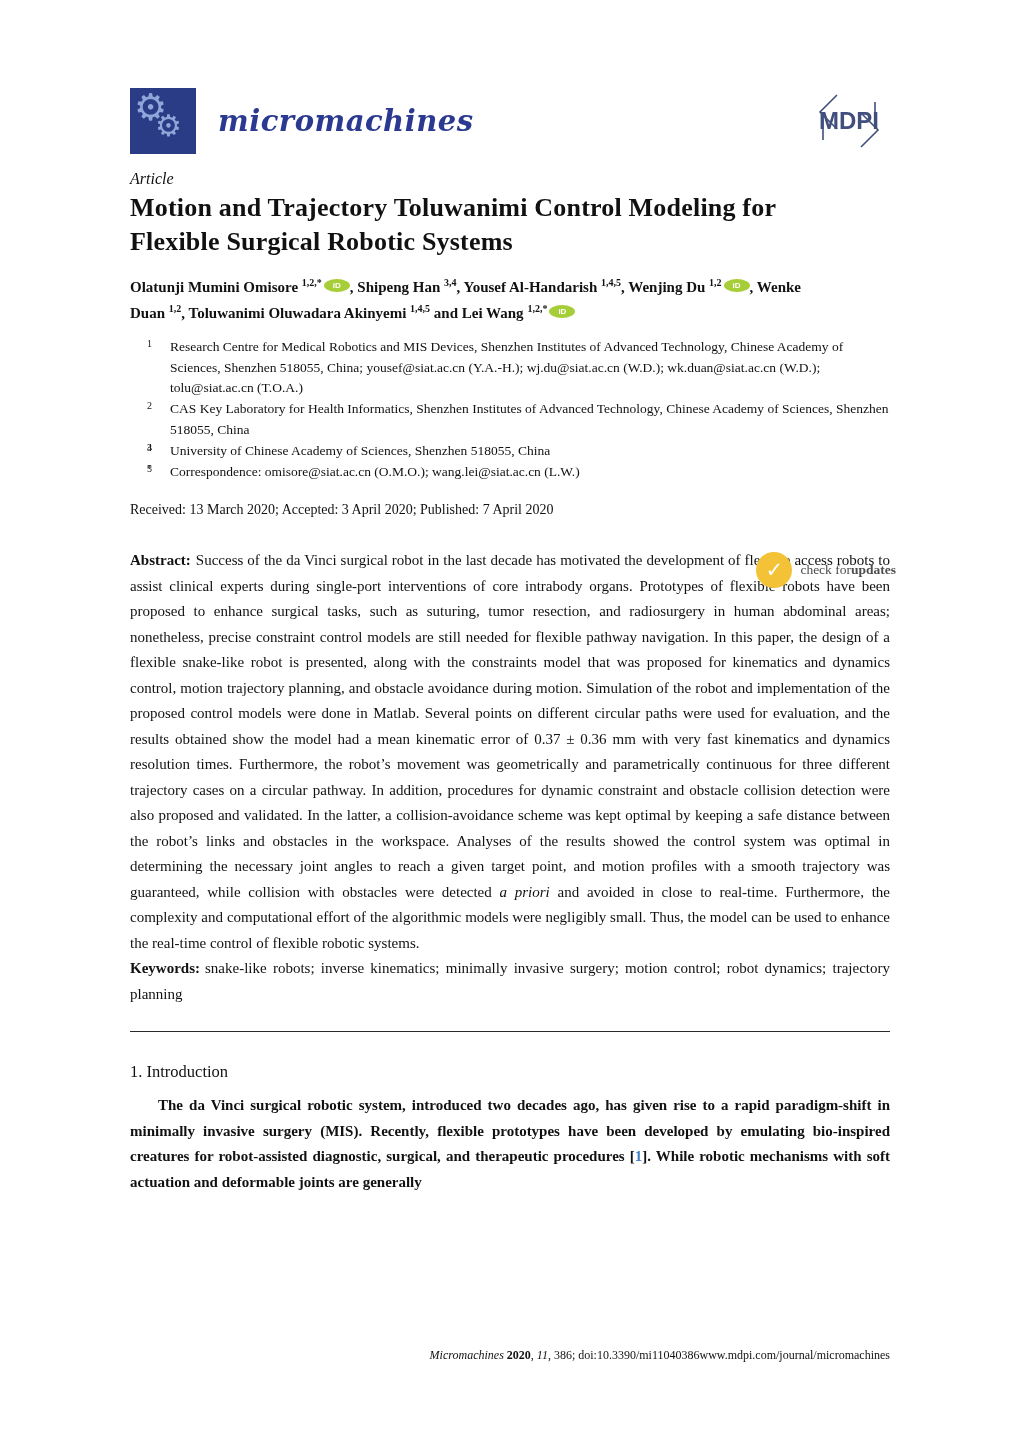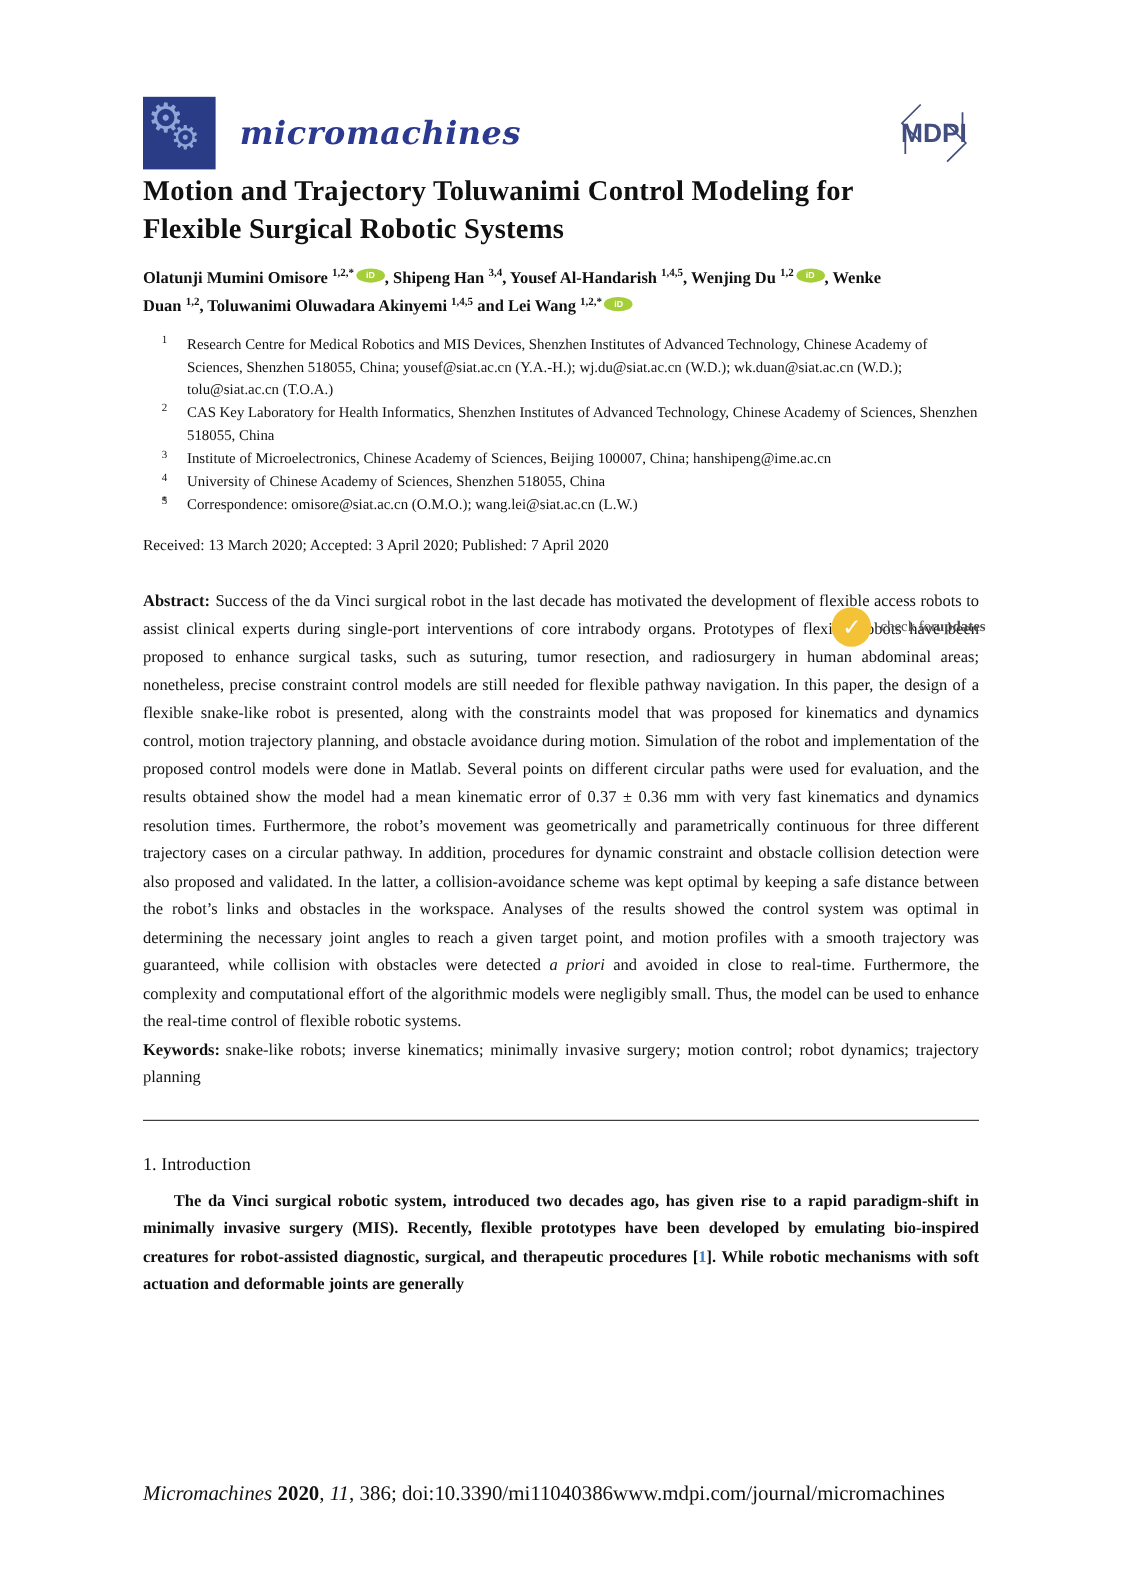--- a/index.html
+++ b/index.html
@@ -56,21 +56,21 @@
   .abstract{margin-top:30px;}
   .lbl{margin-right:5px;}
   .keywords{}
   .rule{margin-top:24px;width:760px;border-top:1.6px solid #2a2a2a;}
   h2{margin-top:30px;font-size:16.5px;font-weight:400;}
   .intro-p{margin-top:11px;text-indent:28px;font-weight:bold;}
   .cite{color:var(--cite_blue,#3c7dc4);text-decoration:none;cursor:pointer;}
 
   
   .page-footer{position:absolute;left:130px;right:130px;top:1348px;
-               display:flex;justify-content:flex-start;align-items:baseline;font-size:19px;}
+               display:flex;justify-content:flex-end;align-items:baseline;font-size:12px;}
   .f-left i{font-style:italic;}
   .f-left b{font-weight:700;}
   .f-right{color:var(--text_black,#111);text-decoration:none;cursor:pointer;}
 </style>
 </head>
 <body>
 
 <div class="page">
 
   <header class="brand-row">
@@ -87,37 +87,37 @@
           <path d="M29 3 L12 20 L29 37"></path>
           <path d="M53 21 L70 38 L53 55"></path>
           <line x1="67" y1="10" x2="67" y2="36"></line>
           <line x1="15" y1="22" x2="15" y2="48"></line>
         </g>
         <text x="41" y="37" font-size="24" font-weight="bold" fill="#414e7e" text-anchor="middle" font-family="Liberation Sans, sans-serif">MDPI</text>
       </svg>
     </div>
   </header>
 
+  <div class="article-type">Article</div>
 
   <h1>Motion and Trajectory Toluwanimi Control Modeling for Flexible Surgical Robotic Systems</h1>
 
   <p class="authors"><span>Olatunji Mumini Omisore</span>&nbsp;<sup>1,2,*</sup><span class="orcid">iD</span><span class="sep">, </span><span>Shipeng Han</span>&nbsp;<sup>3,4</sup><span class="sep">, </span><span>Yousef Al-Handarish</span>&nbsp;<sup>1,4,5</sup><span class="sep">, </span><span>Wenjing Du</span>&nbsp;<sup>1,2</sup><span class="orcid">iD</span><span class="sep">, </span><span>Wenke Duan</span>&nbsp;<sup>1,2</sup><span class="sep">, </span><span>Toluwanimi Oluwadara Akinyemi</span>&nbsp;<sup>1,4,5</sup><span class="sep"> and </span><span>Lei Wang</span>&nbsp;<sup>1,2,*</sup><span class="orcid">iD</span></p>
 
   <div class="affiliations">
     <div class="aff">
       <sup class="aff-marker">1</sup>
       <span class="aff-text">Research Centre for Medical Robotics and MIS Devices, Shenzhen Institutes of Advanced Technology, Chinese Academy of Sciences, Shenzhen 518055, China; yousef@siat.ac.cn (Y.A.-H.); wj.du@siat.ac.cn (W.D.); wk.duan@siat.ac.cn (W.D.); tolu@siat.ac.cn (T.O.A.)</span>
     </div>
     <div class="aff">
       <sup class="aff-marker">2</sup>
       <span class="aff-text">CAS Key Laboratory for Health Informatics, Shenzhen Institutes of Advanced Technology, Chinese Academy of Sciences, Shenzhen 518055, China</span>
     </div>
     <div class="aff">
       <sup class="aff-marker">3</sup>
-      <span class="aff-text">Institute of Microelectronics, Chinese Academy of Sciences, Beijing 100007, China; hanshipeng@ime.ac.cn</span>
     </div>
     <div class="aff">
       <sup class="aff-marker">4</sup>
       <span class="aff-text">University of Chinese Academy of Sciences, Shenzhen 518055, China</span>
     </div>
     <div class="aff">
       <sup class="aff-marker">5</sup>
     </div>
     <div class="aff">
       <sup class="aff-marker">*</sup>

